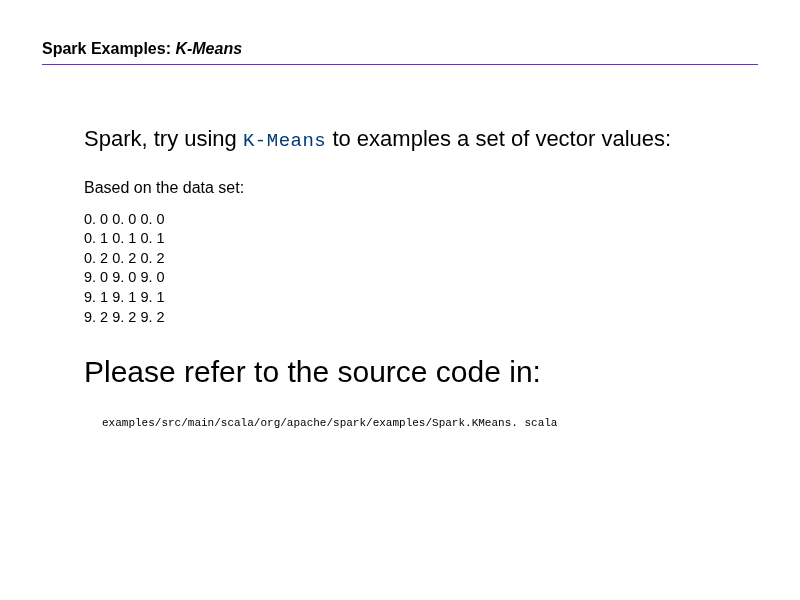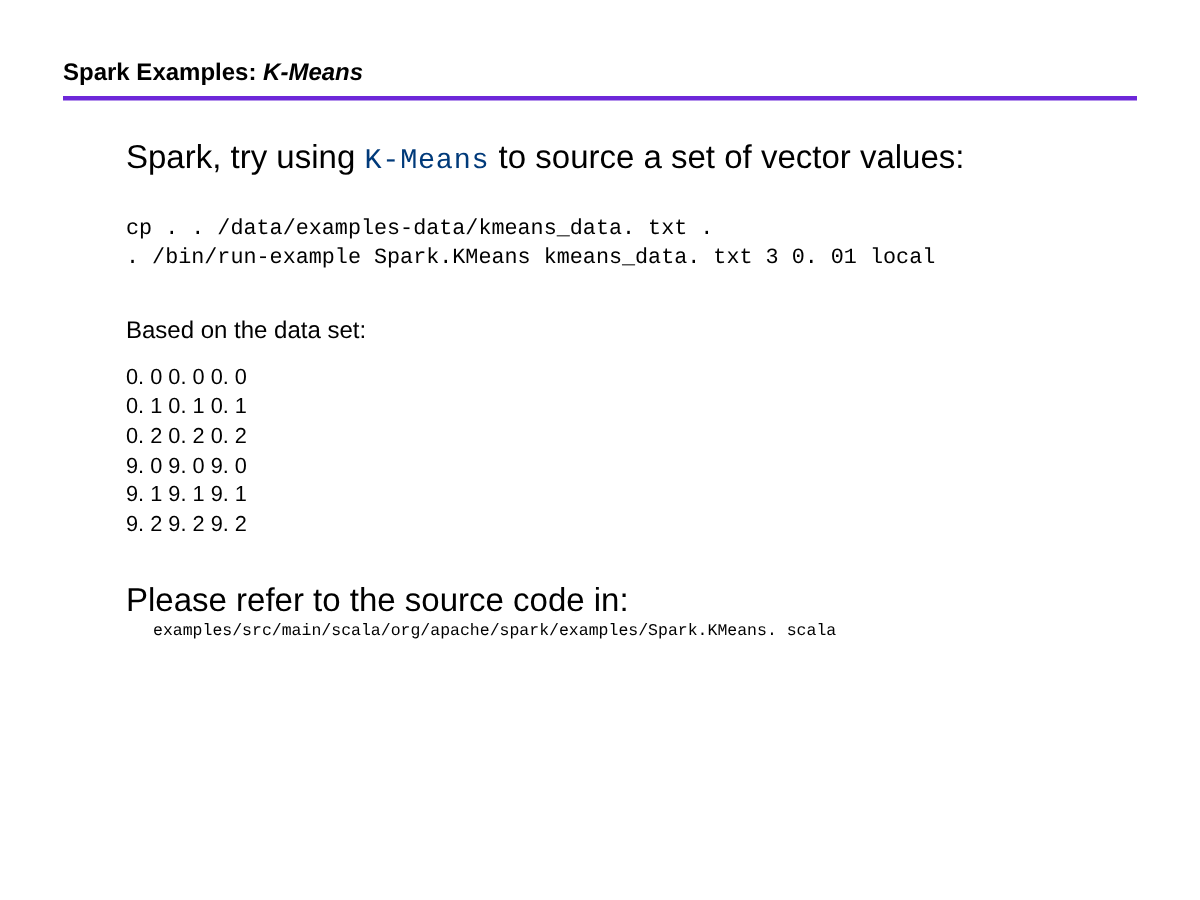--- a/index.html
+++ b/index.html
@@ -8,23 +8,23 @@
     height: 600px;
     background: #ffffff;
     font-family: Arial, Helvetica, sans-serif;
     color: #000000;
     padding: 40px 42px 30px 42px;
     position: relative;
   }
   .slide-title {
     font-size: 16px;
     font-weight: bold;
-    border-bottom: 3px solid #6d28d9;
+    border-bottom: 1px solid #6d28d9;
     padding-bottom: 6px;
-    margin-bottom: 24px;
+    margin-bottom: 60px;
   }
   .slide-title .italic { font-style: italic; font-weight: bold; }
   .content { padding-left: 42px; padding-right: 10px; }
   .lead {
     font-size: 22px;
     line-height: 1.25;
     margin-bottom: 24px;
   }
   .lead .kw {
     font-family: "Courier New", Courier, monospace;
@@ -45,46 +45,44 @@
     margin-bottom: 12px;
   }
   .data-block {
     font-family: Liberation Sans, sans-serif;
     font-size: 14.5px;
     line-height: 1.35;
     white-space: pre;
     margin-bottom: 26px;
   }
   .footer-note {
-    font-size: 22px;
+    font-size: 30px;
     line-height: 1.25;
-    margin-bottom: 1px;
+    margin-bottom: 26px;
   }
   .path-block {
     font-family: "Courier New", Courier, monospace;
     font-size: 11px;
     white-space: pre;
     padding-left: 18px;
   }
 </style>
 </head>
 <body>
 
 <div class="slide-title">
   <span>Spark Examples: </span><span class="italic">K-Means</span>
 </div>
 
 <div class="content">
 
   <p class="lead">
-    <span>Spark, try using </span><span class="kw">K-Means</span><span> to source a set of vector values:</span>
+    <span>Spark, try using </span><span class="kw">K-Means</span><span> to examples a set of vector values:</span>
   </p>
 
-  <div class="cmd-block">cp . . /data/examples-data/kmeans_data. txt .
-. /bin/run-example Spark.KMeans kmeans_data. txt 3 0. 01 local</div>
 
   <p class="section">Based on the data set:</p>
 
   <div class="data-block">0. 0 0. 0 0. 0
 0. 1 0. 1 0. 1
 0. 2 0. 2 0. 2
 9. 0 9. 0 9. 0
 9. 1 9. 1 9. 1
 9. 2 9. 2 9. 2</div>
 

